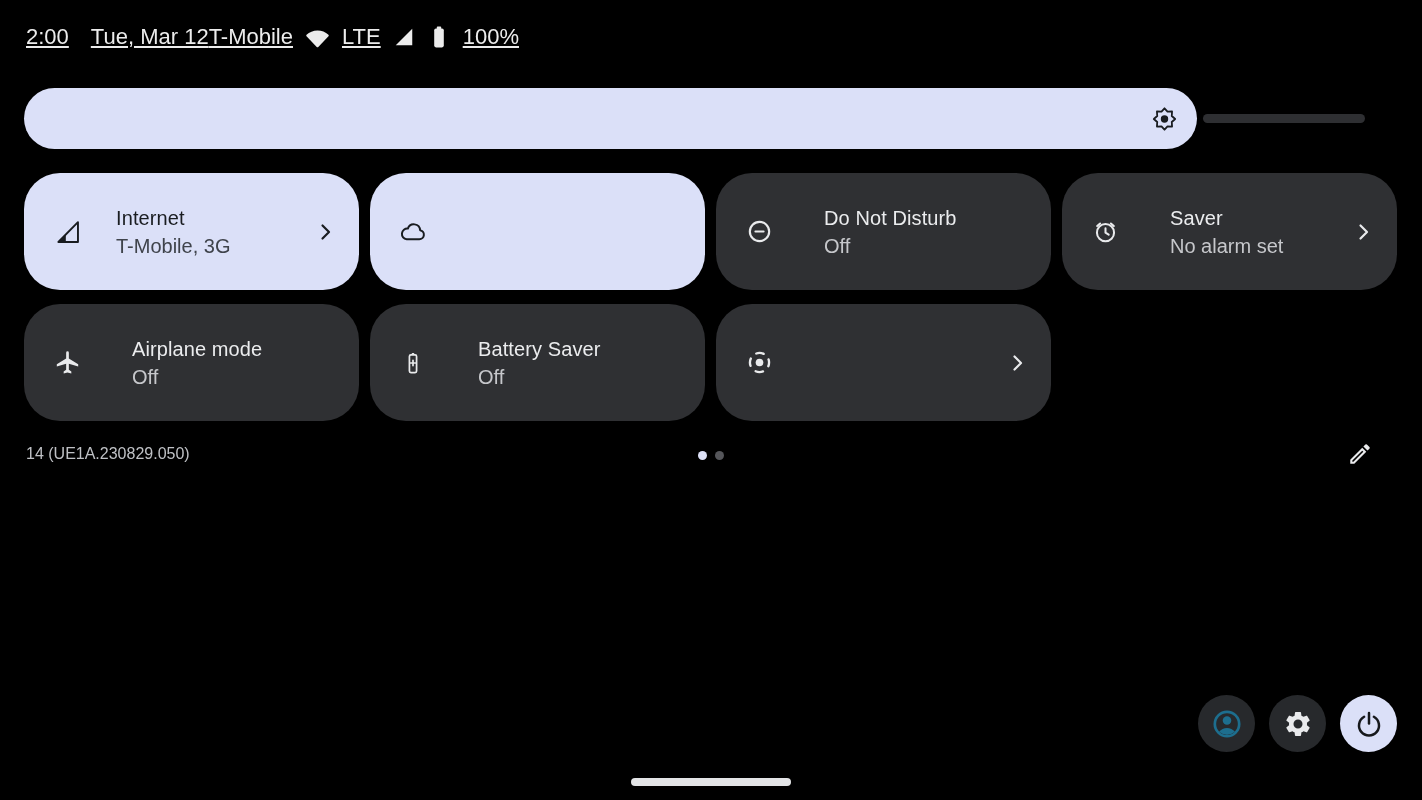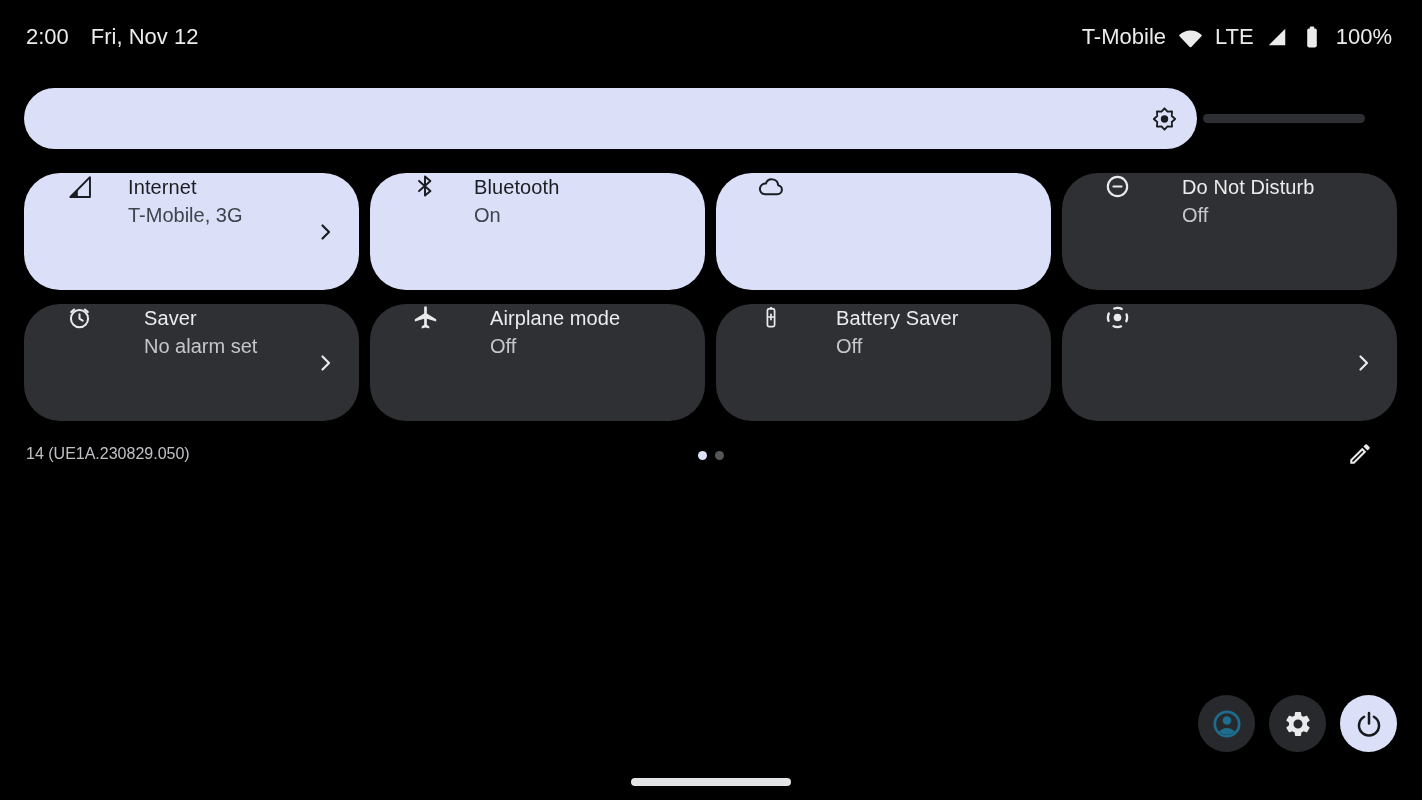--- a/index.html
+++ b/index.html
@@ -2,41 +2,41 @@
 <html><head>
 <meta charset="utf-8">
 <style>
   * { margin:0; padding:0; box-sizing:border-box; }
   html,body { width:1422px; height:800px; background:#000; overflow:hidden;
     font-family:"Liberation Sans", sans-serif; }
   .screen { position:relative; width:1422px; height:800px; background:#000; }
 
   
   .status-bar { position:absolute; top:0; left:0; right:0; height:74px;
-    display:flex; align-items:center; justify-content:space-between;
-    padding:0 30px 0 26px; color:#ececec; }
+    display:flex; align-items:center; justify-content:flex-start;
+    padding:0 30px 0 26px; color:#ececec;text-decoration:underline; }
   .sb-left { display:flex; align-items:baseline; gap:22px; font-size:22px; }
   .sb-right { display:flex; align-items:center; gap:12px; font-size:22px; }
   .sb-right svg { display:block; }
 
   
   .brightness-row { position:absolute; left:24px; top:88px; width:1341px; height:61px; }
   .brightness-fill { position:absolute; left:0; top:0; width:1173px; height:61px;
     background:#dbe0f8; border-radius:31px; }
   .brightness-icon { position:absolute; right:19px; top:50%; transform:translateY(-50%);
     color:#191c20; display:flex; }
   .brightness-track { position:absolute; left:1179px; right:0; top:26px; height:9px;
     background:#2e2f32; border-radius:5px; }
 
   
   .tiles { position:absolute; left:24px; top:173px; width:1373px;
     display:grid; grid-template-columns:repeat(4,335px); grid-auto-rows:117px;
     column-gap:11px; row-gap:14px; }
-  .tile { position:relative; border-radius:36px; display:flex; 
-    padding-left:40px; cursor:pointer; }
+  .tile { position:relative; border-radius:36px; display:flex; align-items:center;
+    padding-left:28px; cursor:pointer; }
   .tile.active { background:#dbe0f8; }
   .tile.inactive { background:#2f3033;gap:16px; }
   .tile-icon { width:30px; display:flex; justify-content:center; flex:0 0 30px; }
   .tile.active .tile-icon { color:#191c20; }
   .tile.inactive .tile-icon { color:#e9eaec; }
   .tile-text { display:flex; flex-direction:column; margin-left:34px; line-height:28px; }
   .tile-title { font-size:20px; font-weight:500; letter-spacing:.1px; }
   .tile-subtitle { font-size:20px; font-weight:400; }
   .tile.active .tile-title { color:#1a1d21; }
   .tile.active .tile-subtitle { color:#3f434b; }
@@ -71,21 +71,21 @@
     width:160px; height:8px; border-radius:4px; background:#e3e4e6; cursor:pointer; }
 </style>
 </head>
 <body>
 
 <div class="screen">
 
   <div class="status-bar">
     <div class="sb-left">
       <span>2:00</span>
-      <span>Fri, Nov 12</span>
+      <span>Tue, Mar 12</span>
     </div>
     <div class="sb-right">
       <span>T-Mobile</span>
       <span>
         <svg width="25" height="25" viewBox="0 0 24 24">
             <path fill="#ececec" d="M12 5.2c-4.1 0-7.8 1.6-10.5 4.2a1 1 0 0 0-.05 1.4l9.8 10.3c.4.45 1.1.45 1.5 0l9.8-10.3a1 1 0 0 0-.05-1.4A15.1 15.1 0 0 0 12 5.2z"></path>
           </svg>
       </span>
       <span>LTE</span>
       <span>
@@ -128,31 +128,20 @@
         <span class="tile-title">Internet</span>
         <span class="tile-subtitle">T-Mobile, 3G</span>
       </span>
       <span class="tile-chevron">
         <svg width="24" height="24" viewBox="0 0 24 24" fill="none" stroke="currentColor" stroke-width="2.2" stroke-linecap="round" stroke-linejoin="round">
             <polyline points="9.5,5.5 16,12 9.5,18.5"></polyline>
           </svg>
       </span>
     </div>
 
-    <div class="tile active">
-      <span class="tile-icon">
-        <svg width="26" height="26" viewBox="0 0 24 24" fill="none" stroke="currentColor" stroke-width="1.8" stroke-linecap="round" stroke-linejoin="round">
-            <polyline points="6.5,7.3 17,16.7 12,20.8 12,3.2 17,7.3 6.5,16.7"></polyline>
-          </svg>
-      </span>
-      <span class="tile-text">
-        <span class="tile-title">Bluetooth</span>
-        <span class="tile-subtitle">On</span>
-      </span>
-    </div>
 
     <div class="tile active">
       <span class="tile-icon">
         <svg width="28" height="28" viewBox="0 0 24 24" fill="none" stroke="currentColor" stroke-width="1.7" stroke-linejoin="round">
             <path d="M6.6 18.2h10.8a3.9 3.9 0 0 0 .7-7.74 5.4 5.4 0 0 0-10.5-1.4 4.15 4.15 0 0 0-1 9.14z"></path>
           </svg>
       </span>
     </div>
 
     <div class="tile inactive">

